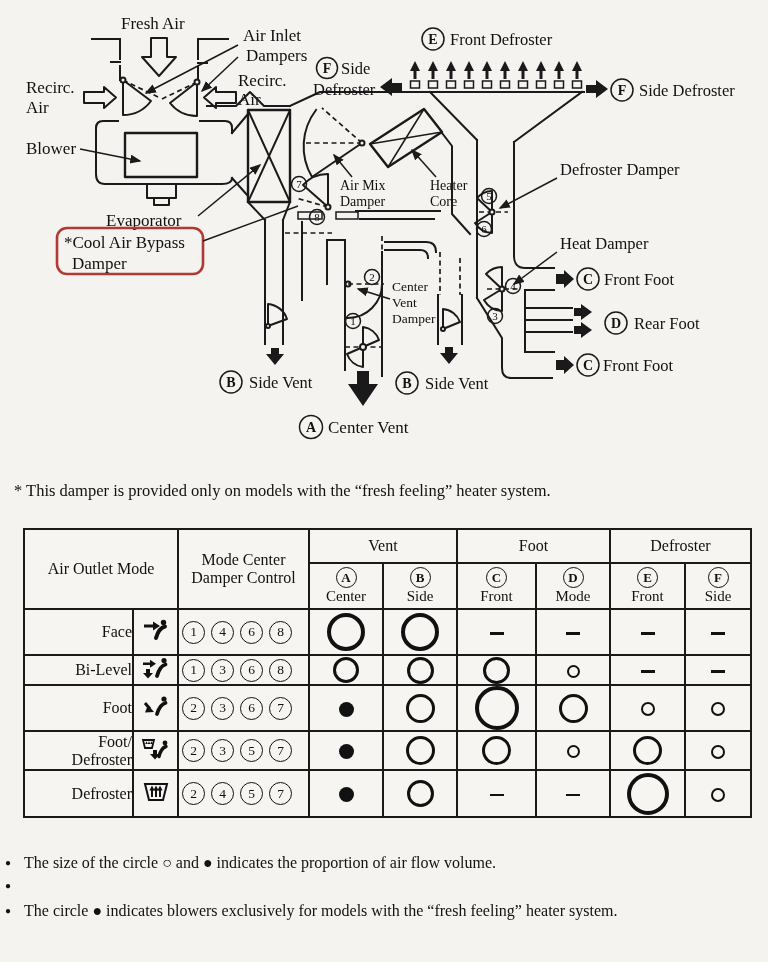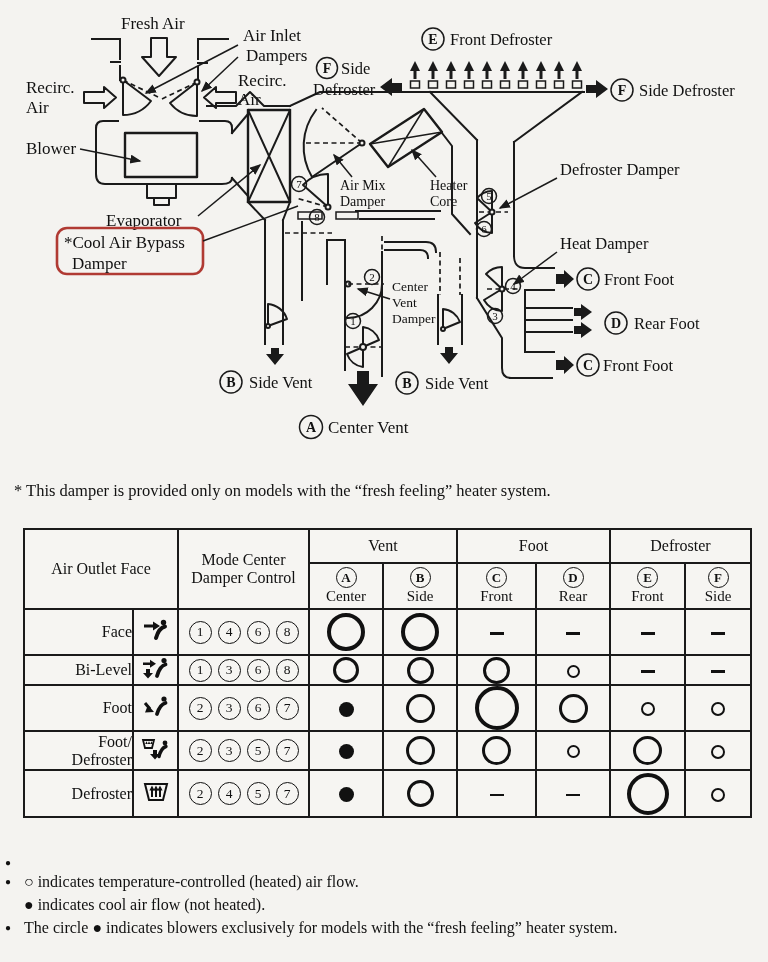--- a/index.html
+++ b/index.html
@@ -29,21 +29,21 @@
   table.airflow,table.airflow th,table.airflow td{border:2px solid #1a1a1a;}
   table.airflow th,table.airflow td{padding:0;font-weight:normal;}
   th.hmain{font-size:16px;}
   th.group{font-size:16px;height:32px;}
   th.sub{height:44px;font-size:15px;vertical-align:middle;}
   .subwrap{display:flex;flex-direction:column;align-items:center;line-height:1.05;gap:1px;}
   .clet{display:inline-flex;align-items:center;justify-content:center;width:19px;height:19px;
         border:1.4px solid #111;border-radius:50%;font-size:13px;font-weight:bold;}
   td.mode{font-size:16px;text-align:right;padding-left:9px;line-height:1.1;}
   td.icon{text-align:center;}
-  td.pos{text-align:center;}
+  td.pos{text-align:left;}
   .cnum{display:inline-flex;align-items:center;justify-content:center;width:21px;height:21px;
         border:1.5px solid #111;border-radius:50%;font-size:13.5px;margin:0 3px;}
   td.symcell{text-align:center;vertical-align:middle;}
   td.symcell span{display:inline-block;vertical-align:middle;}
   .sym-circle{border-style:solid;border-color:#111;border-radius:50%;box-sizing:border-box;background:transparent;}
   .sym-dot{background:#111;border-radius:50%;}
   .sym-dash{width:14px;height:2.5px;background:#111;}
 
   .notes{position:absolute;left:5px;top:852px;width:760px;display:flex;gap:10px;font-size:16px;}
   .notes-title{font-weight:bold;font-size:16.5px;white-space:nowrap;}
@@ -326,21 +326,21 @@
       <col style="width:131px">
     <col style="width:74px">
       <col style="width:74px">
       <col style="width:79px">
     <col style="width:74px">
       <col style="width:75px">
       <col style="width:66px">
   </colgroup>
   <thead>
     <tr>
-      <th class="hmain" colspan="2" rowspan="2">Air Outlet Face</th>
+      <th class="hmain" colspan="2" rowspan="2">Air Outlet Mode</th>
       <th class="hmain" rowspan="2">
         <div>Mode Center</div>
         <div>Damper Control</div>
       </th>
       <th class="group" colspan="2">Vent</th>
       <th class="group" colspan="2">Foot</th>
       <th class="group" colspan="2">Defroster</th>
     </tr>
     <tr>
       <th class="sub">
@@ -357,21 +357,21 @@
         </th>
       <th class="sub">
           <div class="subwrap">
             <span class="clet">C</span>
             <span>Front</span>
           </div>
         </th>
       <th class="sub">
           <div class="subwrap">
             <span class="clet">D</span>
-            <span>Rear</span>
+            <span>Mode</span>
           </div>
         </th>
       <th class="sub">
           <div class="subwrap">
             <span class="clet">E</span>
             <span>Front</span>
           </div>
         </th>
       <th class="sub">
           <div class="subwrap">
@@ -508,28 +508,27 @@
       <td class="symcell"><span class="sym-circle" style="height: 14px; width: 14px; border-width: 2px;"></span></td>
     </tr>
   </tbody>
 </table>
 
 
 <div class="notes">
   <div class="notes-items">
     <div class="note-item">
       <span class="note-bullet">●</span>
+      <span class="note-text">The size of the circle ○ and ● indicates the proportion of air flow volume.</span>
     </div>
     <div class="note-item">
       <span class="note-bullet">●</span>
-      <span class="note-text">○ indicates temperature-controlled (heated) air flow.</span>
     </div>
     <div class="note-item">
       <span class="note-bullet"></span>
-      <span class="note-text">● indicates cool air flow (not heated).</span>
     </div>
     <div class="note-item">
       <span class="note-bullet">●</span>
       <span class="note-text">The circle ● indicates blowers exclusively for models with the “fresh feeling” heater system.</span>
     </div>
   </div>
 </div>
 
 
 

